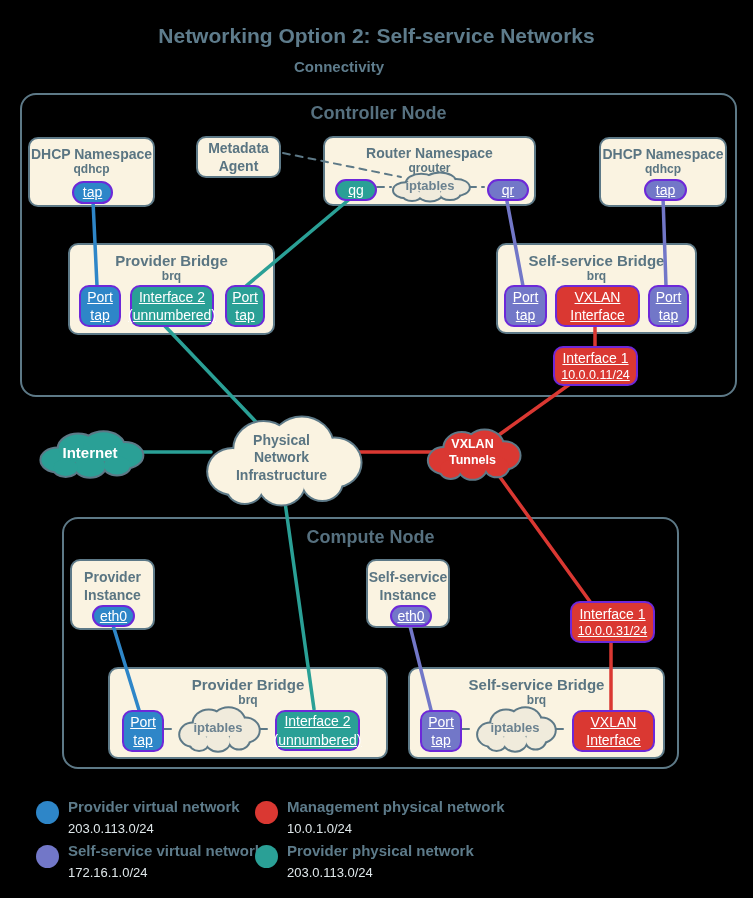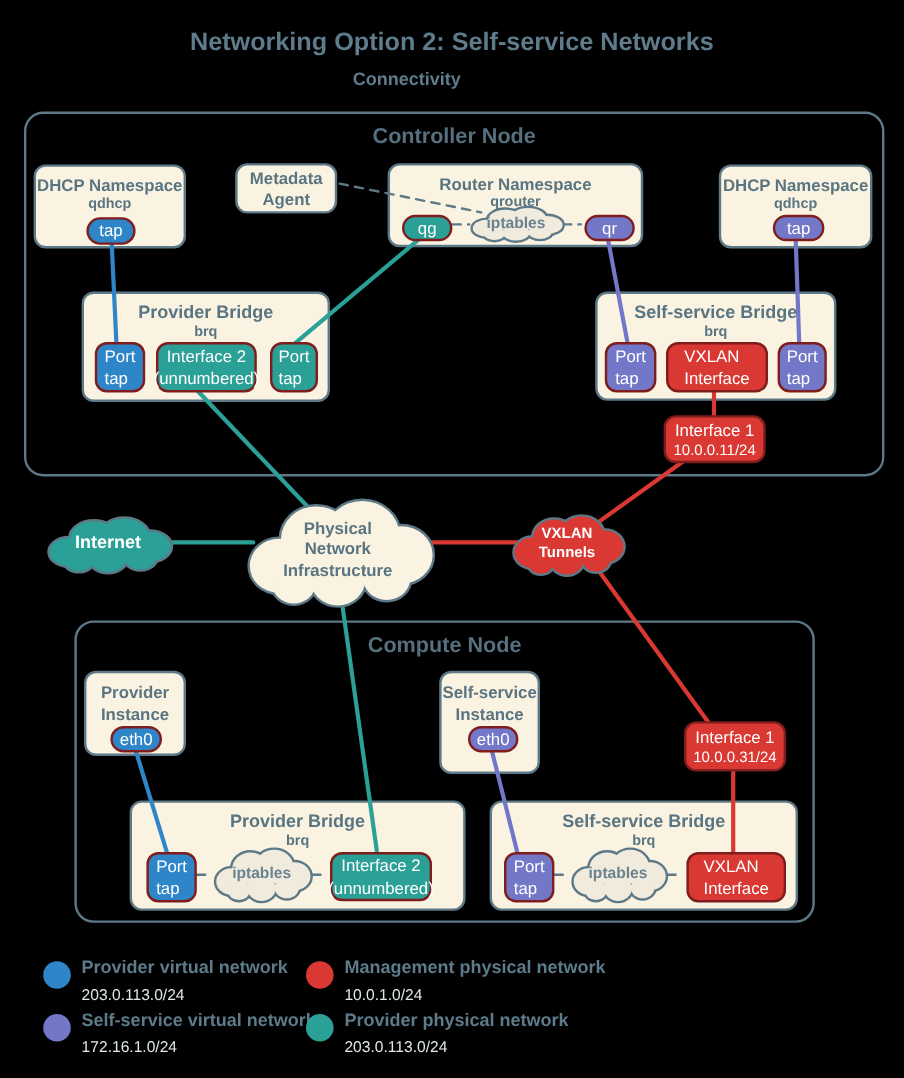--- a/index.html
+++ b/index.html
@@ -5,21 +5,21 @@
   html,body{margin:0;padding:0;background:#000;}
   #stage{position:relative;width:753px;height:898px;background:#000;font-family:"Liberation Sans",sans-serif;overflow:hidden;}
   .ttl{position:absolute;top:24px;left:0;width:753px;text-align:center;font-size:21px;font-weight:600;color:#5e7c8c;}
   .sub{position:absolute;top:58px;left:0;width:678px;text-align:center;font-size:15px;font-weight:600;color:#5e7c8c;}
   .nodebox{position:absolute;border:2px solid #5d7987;border-radius:16px;box-sizing:border-box;}
   .nodettl{margin-top:8px;text-align:center;font-size:18px;font-weight:700;color:#56707f;}
   .crm{position:absolute;background:#faf3e1;border:2px solid #5d7987;border-radius:10px;box-sizing:border-box;}
   .bt{margin-top:7px;text-align:center;font-size:14px;font-weight:600;color:#5a7582;}
   .bs{text-align:center;font-size:12px;font-weight:600;color:#5a7582;}
   .center-lbl{position:absolute;inset:0;display:flex;align-items:center;justify-content:center;text-align:center;font-size:14px;font-weight:600;color:#5a7582;white-space:pre-line;line-height:1.3;}
-  .pill{position:absolute;z-index:3;border:2px solid #7f1d1d;border-radius:12px;color:#fff;font-size:14px;display:flex;flex-direction:column;align-items:center;justify-content:center;box-sizing:border-box;white-space:pre-line;line-height:1.3;}
+  .pill{position:absolute;z-index:3;border:2px solid #6d28d9;border-radius:12px;color:#fff;font-size:14px;display:flex;flex-direction:column;align-items:center;justify-content:center;box-sizing:border-box;text-align:center;white-space:pre-line;line-height:1.3;text-decoration:underline;}
   .sq{border-radius:10px;}
   .c-blue{background:#2e86c8;}
   .c-teal{background:#2aa096;}
   .c-purple{background:#7277c8;}
   .c-red{background:#da3832;}
   .l1{font-size:14px;}
   .l2{font-size:14px;}
   .l3{font-size:12.5px;}
   #wires{position:absolute;left:0;top:0;z-index:2;pointer-events:none;}
   #wires path{fill:none;stroke-linecap:round;}
@@ -108,21 +108,21 @@
   <div class="nodebox" style="left:62px;top:517px;width:617px;height:252px;">
     <div class="nodettl">Compute Node</div>
   </div>
 
   <div class="crm" style="left:70px;top:559px;width:85px;height:71px;">
     <div class="bt" style="white-space:pre-line;line-height:1.3;">Provider
 Instance</div>
     <div class="pill c-blue" style="left:20px;top:44px;width:43px;height:22px;">eth0</div>
   </div>
 
-  <div class="crm" style="left:366px;top:559px;width:84px;height:86px;">
+  <div class="crm" style="left:366px;top:559px;width:84px;height:69px;">
     <div class="bt" style="white-space:pre-line;line-height:1.3;">Self-service
 Instance</div>
     <div class="pill c-purple" style="left:22px;top:44px;width:42px;height:22px;">eth0</div>
   </div>
 
   <div class="pill sq c-red" style="left:570px;top:601px;width:85px;height:42px;">
     <span class="l1">Interface 1</span>
     <span class="l3">10.0.0.31/24</span>
   </div>
 

